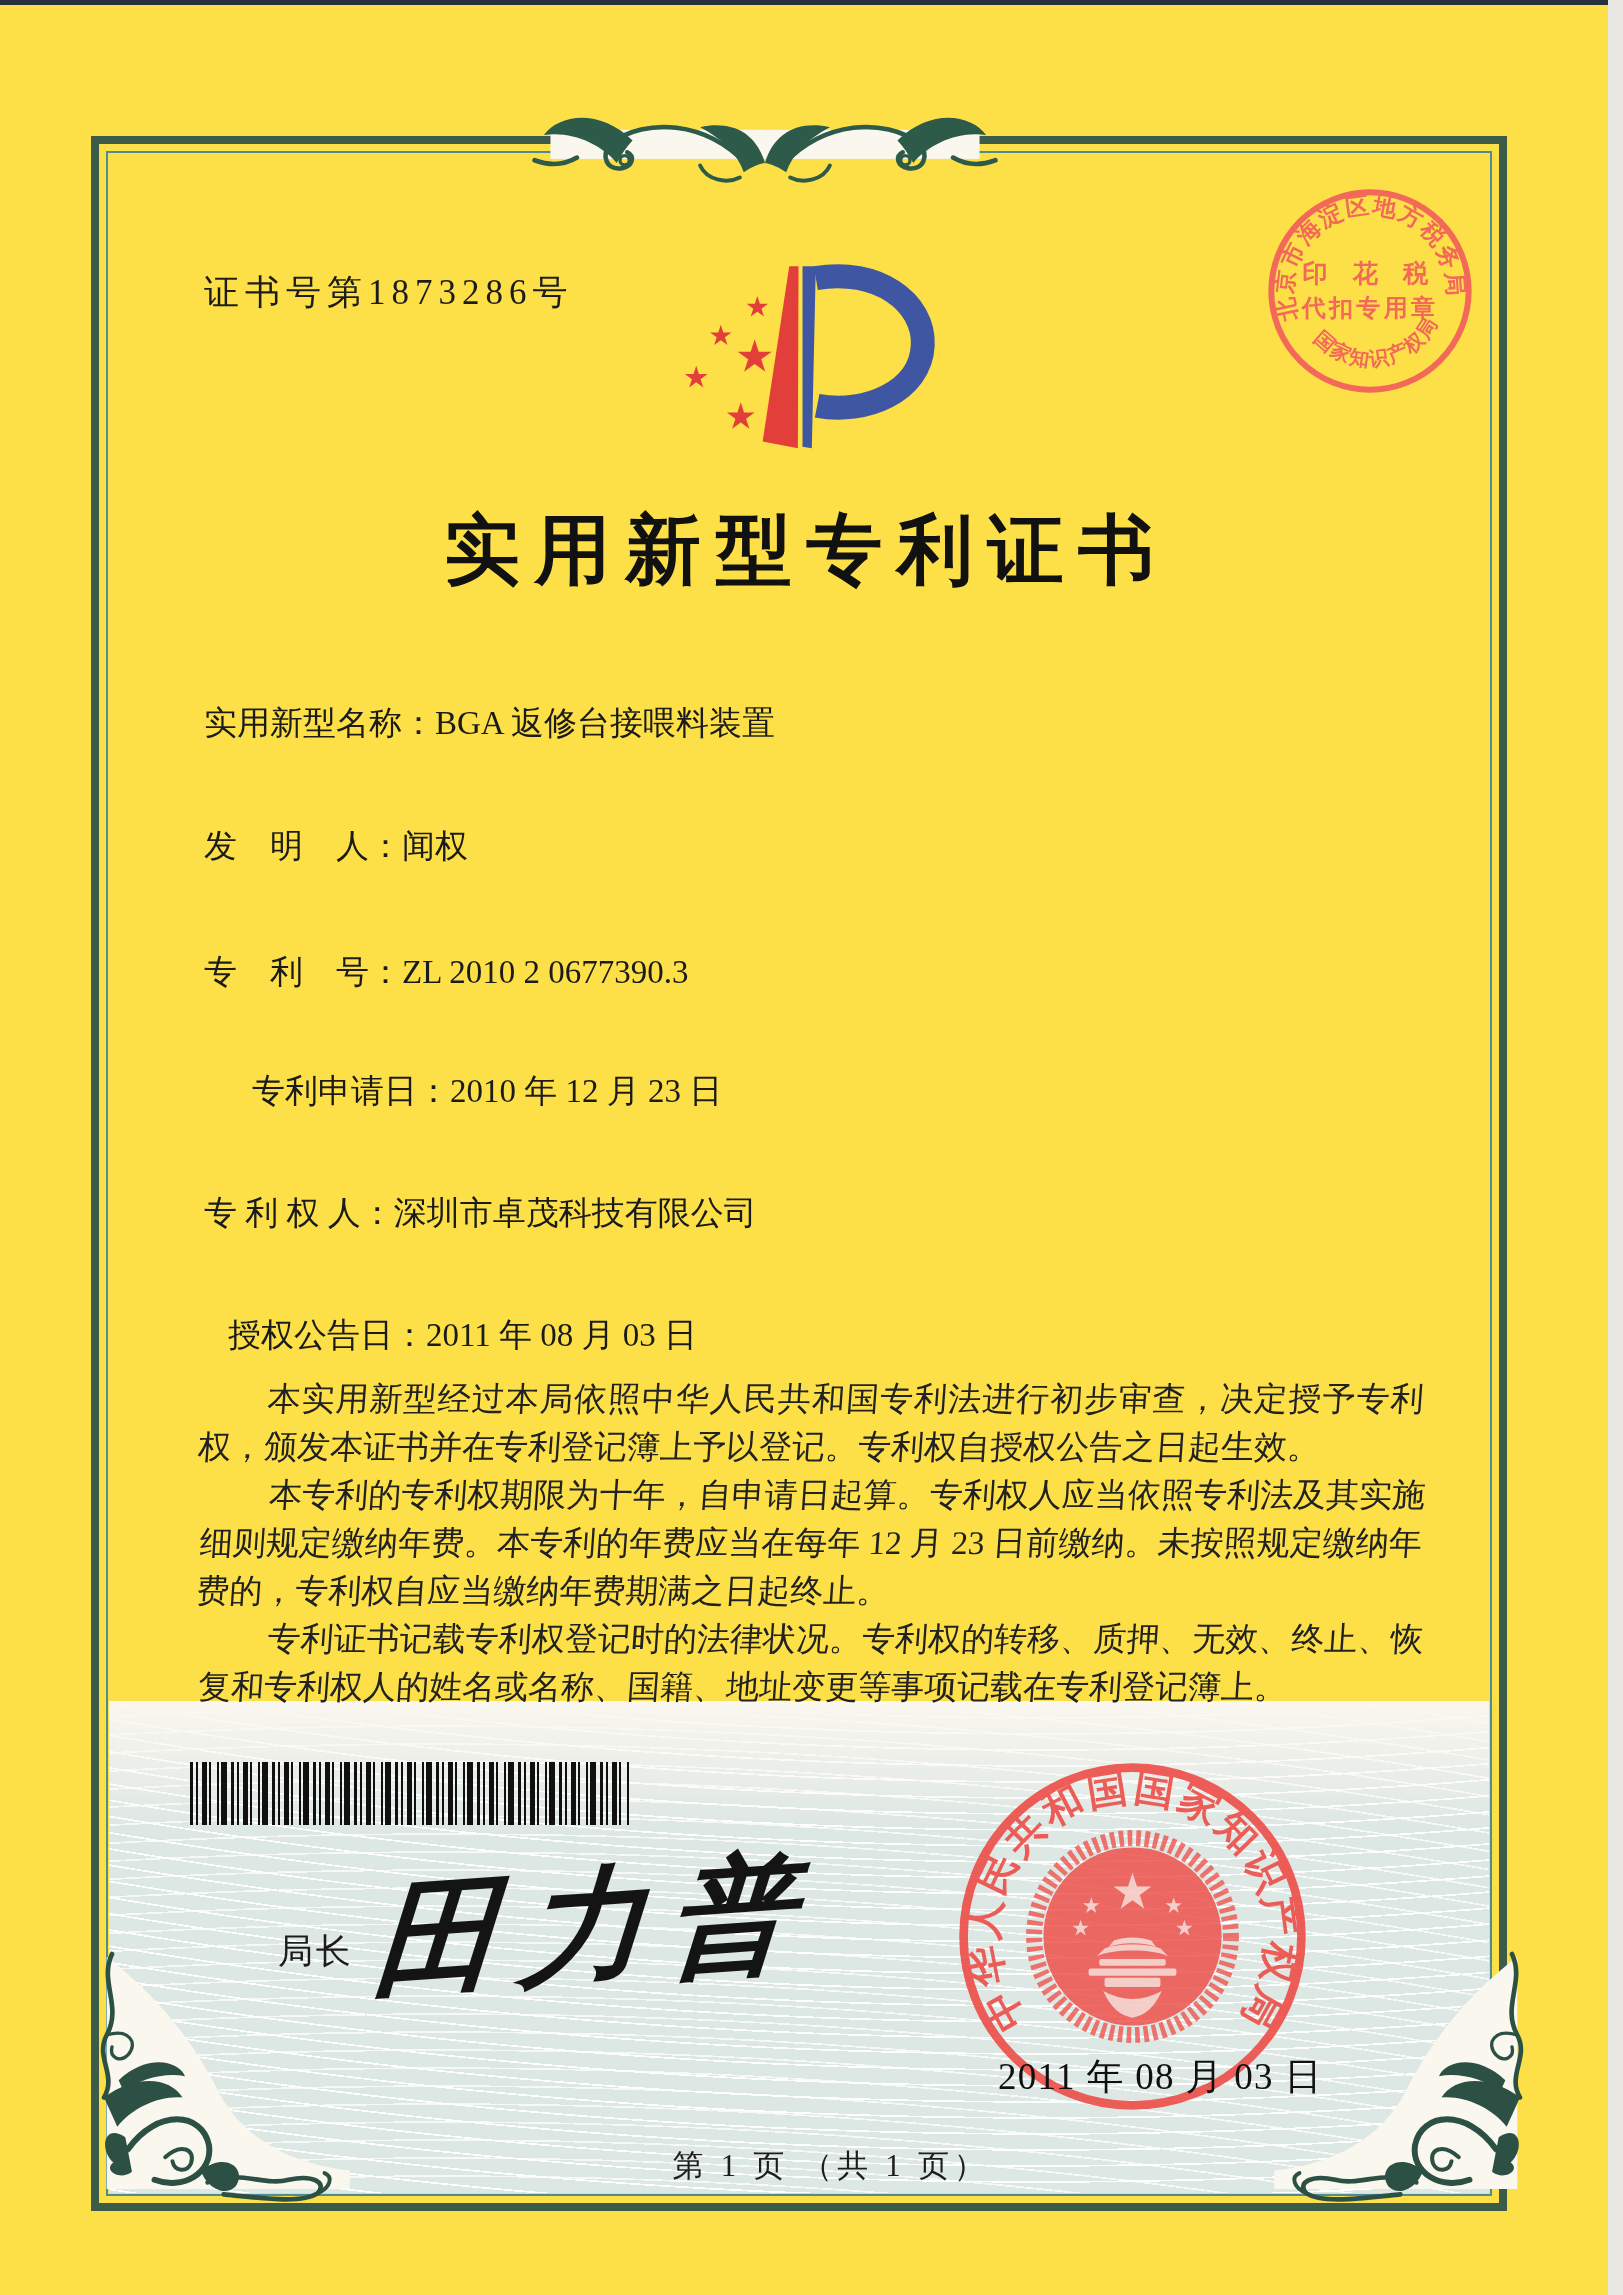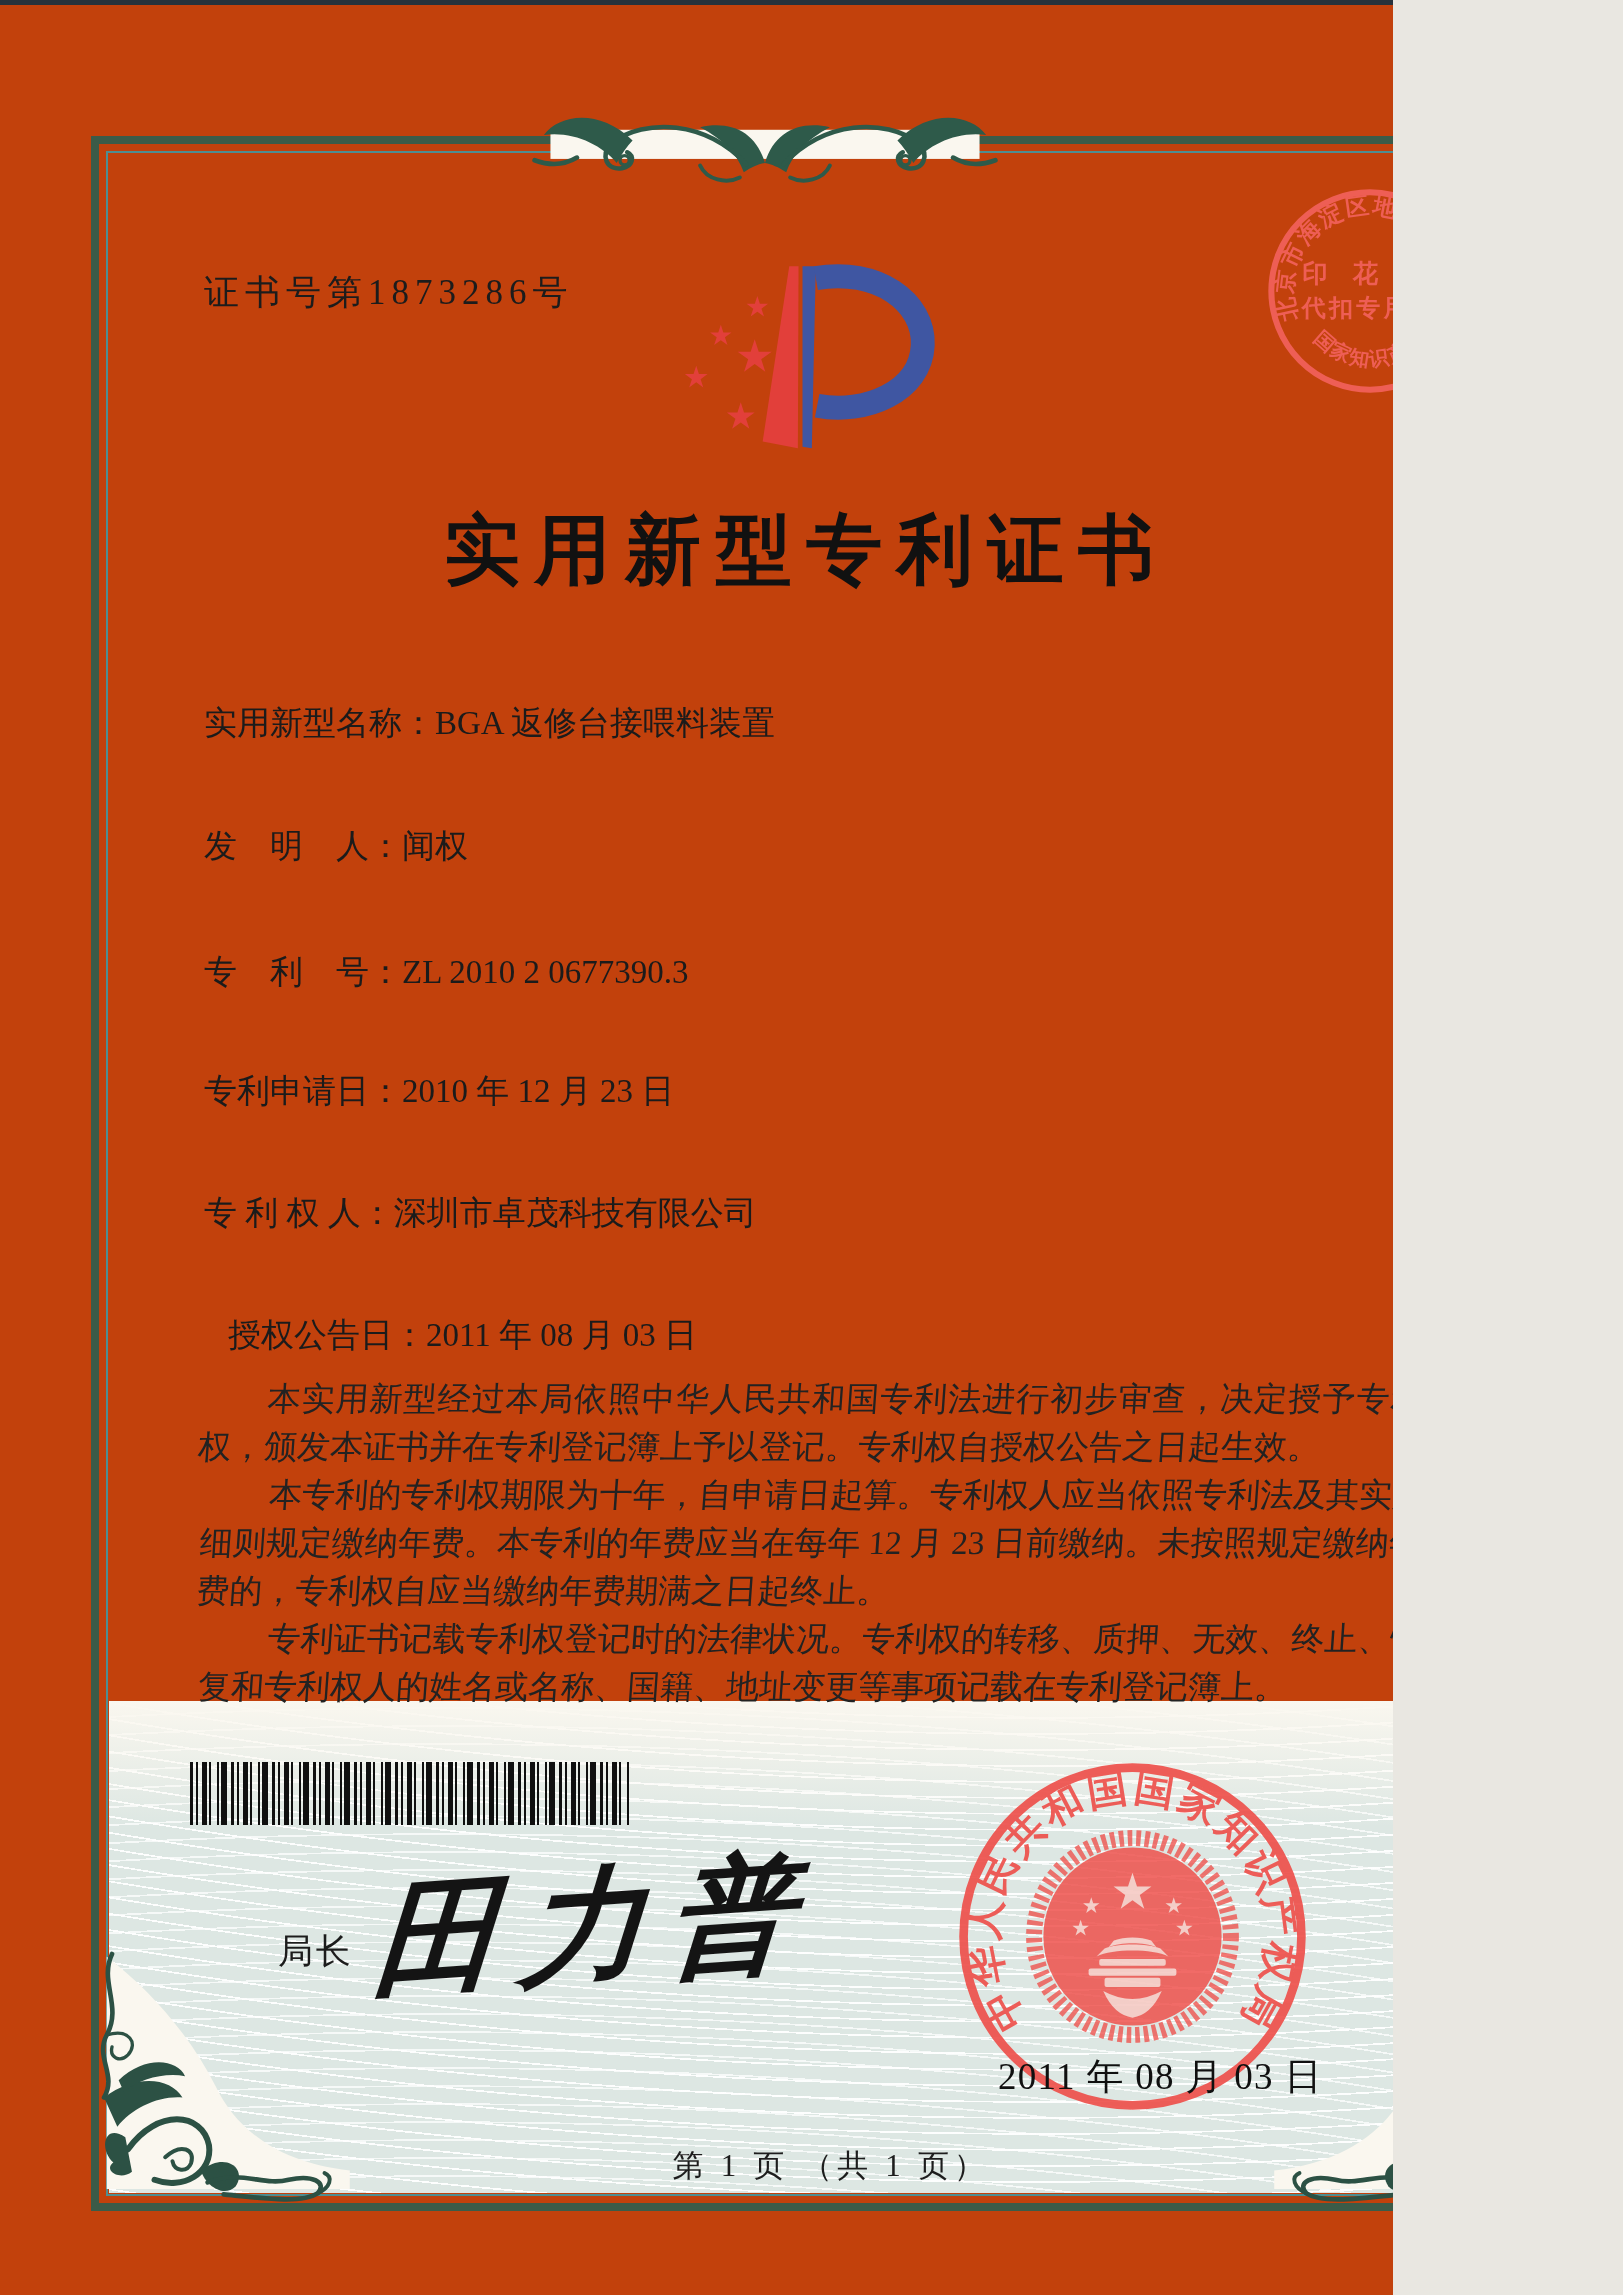--- a/index.html
+++ b/index.html
@@ -1,18 +1,18 @@
 <!DOCTYPE html>
 <html style="font-size:10.6px"><head>
 <meta charset="utf-8">
 <style>
   html,body{margin:0;padding:0;background:#e9e7e1;}
   .page{
-    position:relative;width:1393px;height:2295px;overflow:hidden;
-    background:#c2410c;
+    position:relative;width:1608px;height:2295px;overflow:hidden;
+    background:#fde047;
     font-family:"Liberation Serif","DejaVu Serif",serif;
     color:#1c1c1c;
   }
   .scan-edge{position:absolute;left:0;top:0;width:100%;height:5.3px;background:#26323c;}
 
   
   .frame-outer{
     position:absolute;left:91px;top:136px;width:1416px;height:2075px;
     border:8.6px solid #3c5b48;box-sizing:border-box;z-index:1;
   }
@@ -42,21 +42,21 @@
 
   
   .cert-no{position:absolute;left:204px;top:269px;font-size:35px;letter-spacing:6px;z-index:4;}
   .logo{position:absolute;left:669px;top:256px;width:279px;height:213px;z-index:4;}
   .title{
     position:absolute;left:91px;top:500px;width:1416px;text-align:center;
     font-size:76px;font-weight:700;letter-spacing:14.6px;text-indent:14.6px;color:#111;z-index:4;
   }
   .row{position:absolute;left:204px;font-size:33px;white-space:nowrap;z-index:4;color:#1b1b1b;}
   .row-0{top:701px;} .row-1{top:824px;} .row-2{top:950px;}
-  .row-3{top:1069px;} .row-4{top:1191px;} .row-5{top:1313px;margin-left:24px;}
+  .row-3{top:1069px;margin-left:48px;} .row-4{top:1191px;} .row-5{top:1313px;margin-left:24px;}
 
   .paras{position:absolute;left:200px;top:1375px;width:1222px;font-size:33px;line-height:48px;
     text-align:justify;color:#222;z-index:4;}
   .paras p{margin:0;text-indent:2em;transform:skewX(-4deg);}
 
   .barcode{
     position:absolute;left:190px;top:1762px;width:440px;height:63px;z-index:4;
     background:repeating-linear-gradient(90deg,
       #101010 0 3.3px,transparent 3.3px 6px,#101010 6px 8px,transparent 8px 12px,
       #101010 12px 16.6px,transparent 16.6px 19.3px,#101010 19.3px 21px,transparent 21px 27px,

